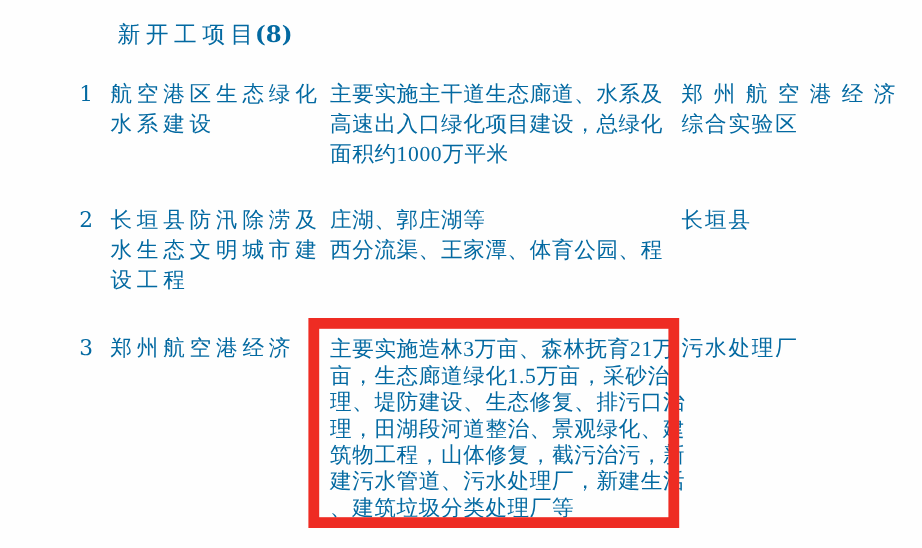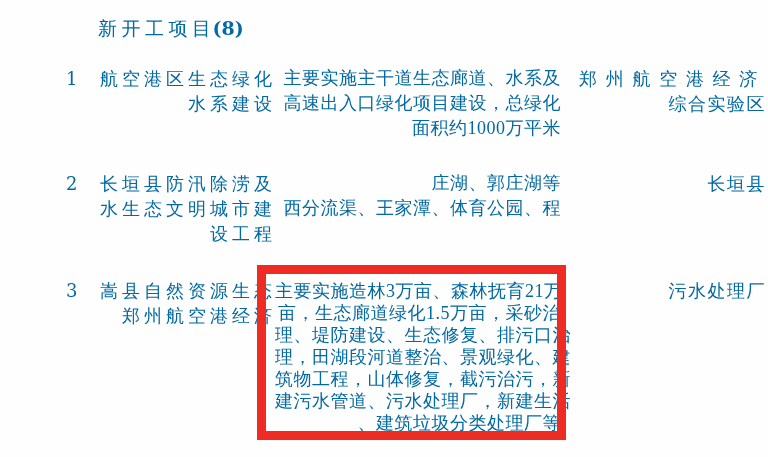--- a/index.html
+++ b/index.html
@@ -38,21 +38,21 @@
     width: 768px;
   }
   .row-1 { top: 66px; }
   .row-2 { top: 171px; }
   .row-3 { top: 278px; }
   .col {
     position: absolute;
     top: 0;
     line-height: 25px;
   }
-  .col .line { white-space: nowrap; text-align: right; }
+  .col .line { white-space: nowrap; }
   .col-num {
     left: 66px;
     width: 26px;
   }
   .col-name {
     left: 92px;
     width: 184px;
     letter-spacing: 4px;
   }
   .col-desc {
@@ -122,21 +122,20 @@
       <div class="line">西分流渠、王家潭、体育公园、程</div>
     </div>
     <div class="col col-loc">
       <div class="line">长垣县</div>
     </div>
   </div>
 
   <div class="row row-3">
     <div class="col col-num">3</div>
     <div class="col col-name">
-      <div class="line">嵩县自然资源生态</div>
       <div class="line">郑州航空港经济</div>
     </div>
     <div class="col col-desc">
       <div class="line">主要实施造林3万亩、森林抚育21万</div>
       <div class="line">亩，生态廊道绿化1.5万亩，采砂治</div>
       <div class="line">理、堤防建设、生态修复、排污口治</div>
       <div class="line">理，田湖段河道整治、景观绿化、建</div>
       <div class="line">筑物工程，山体修复，截污治污，新</div>
       <div class="line">建污水管道、污水处理厂，新建生活</div>
       <div class="line">、建筑垃圾分类处理厂等</div>

